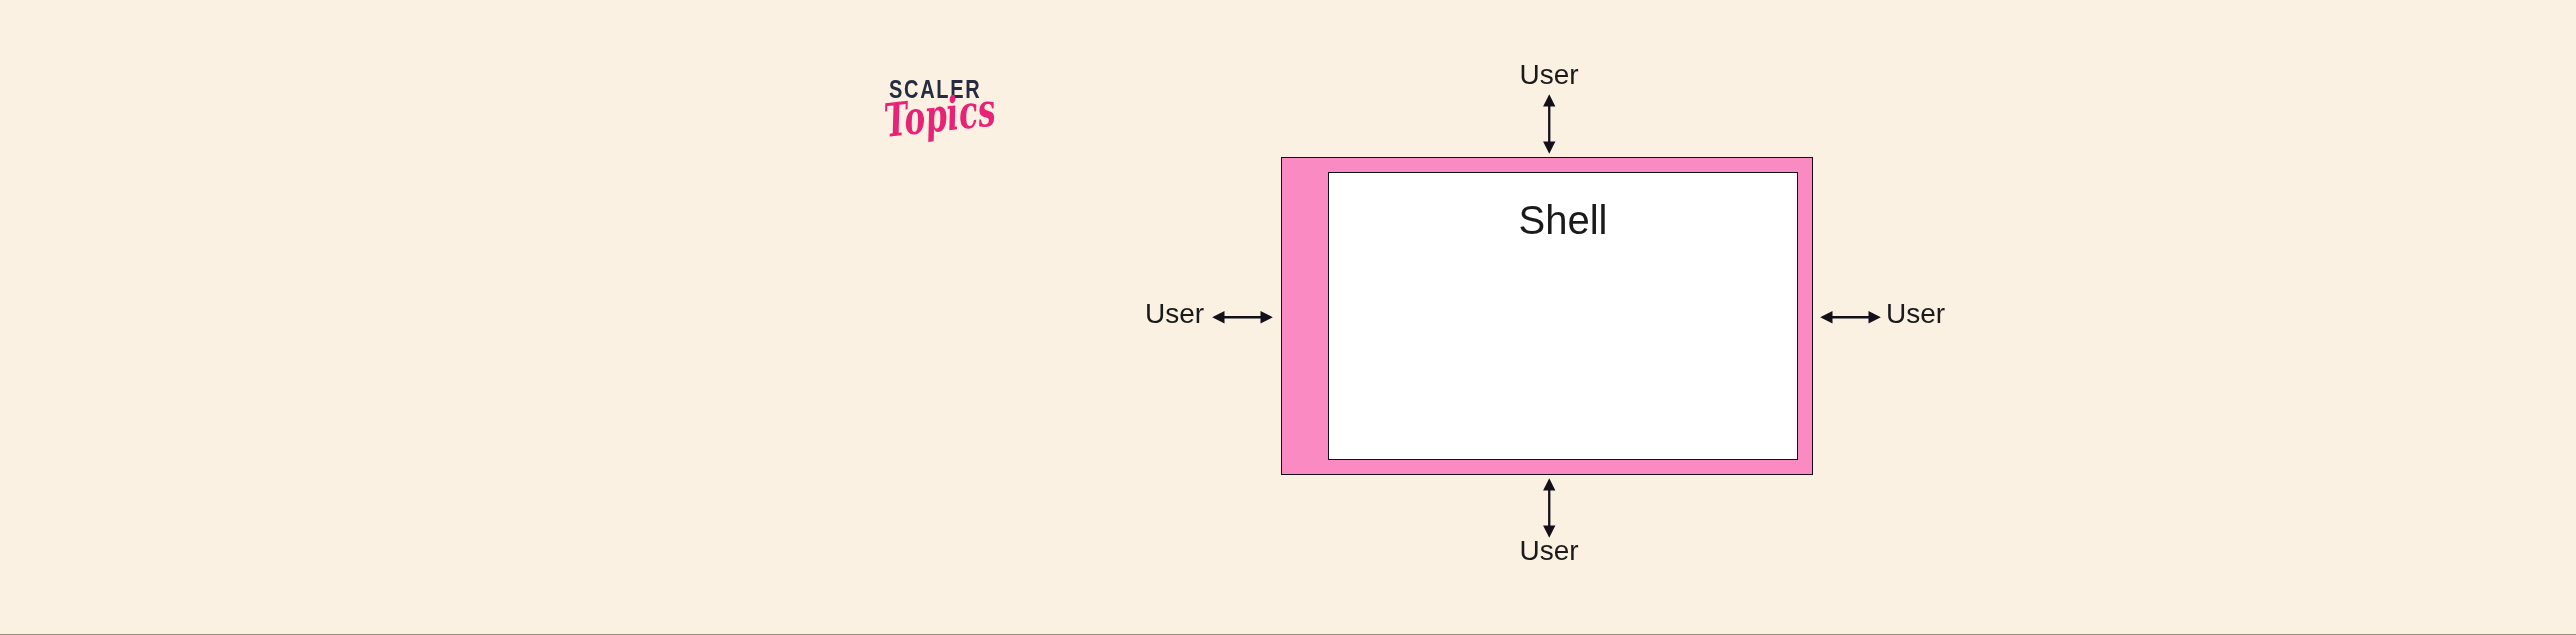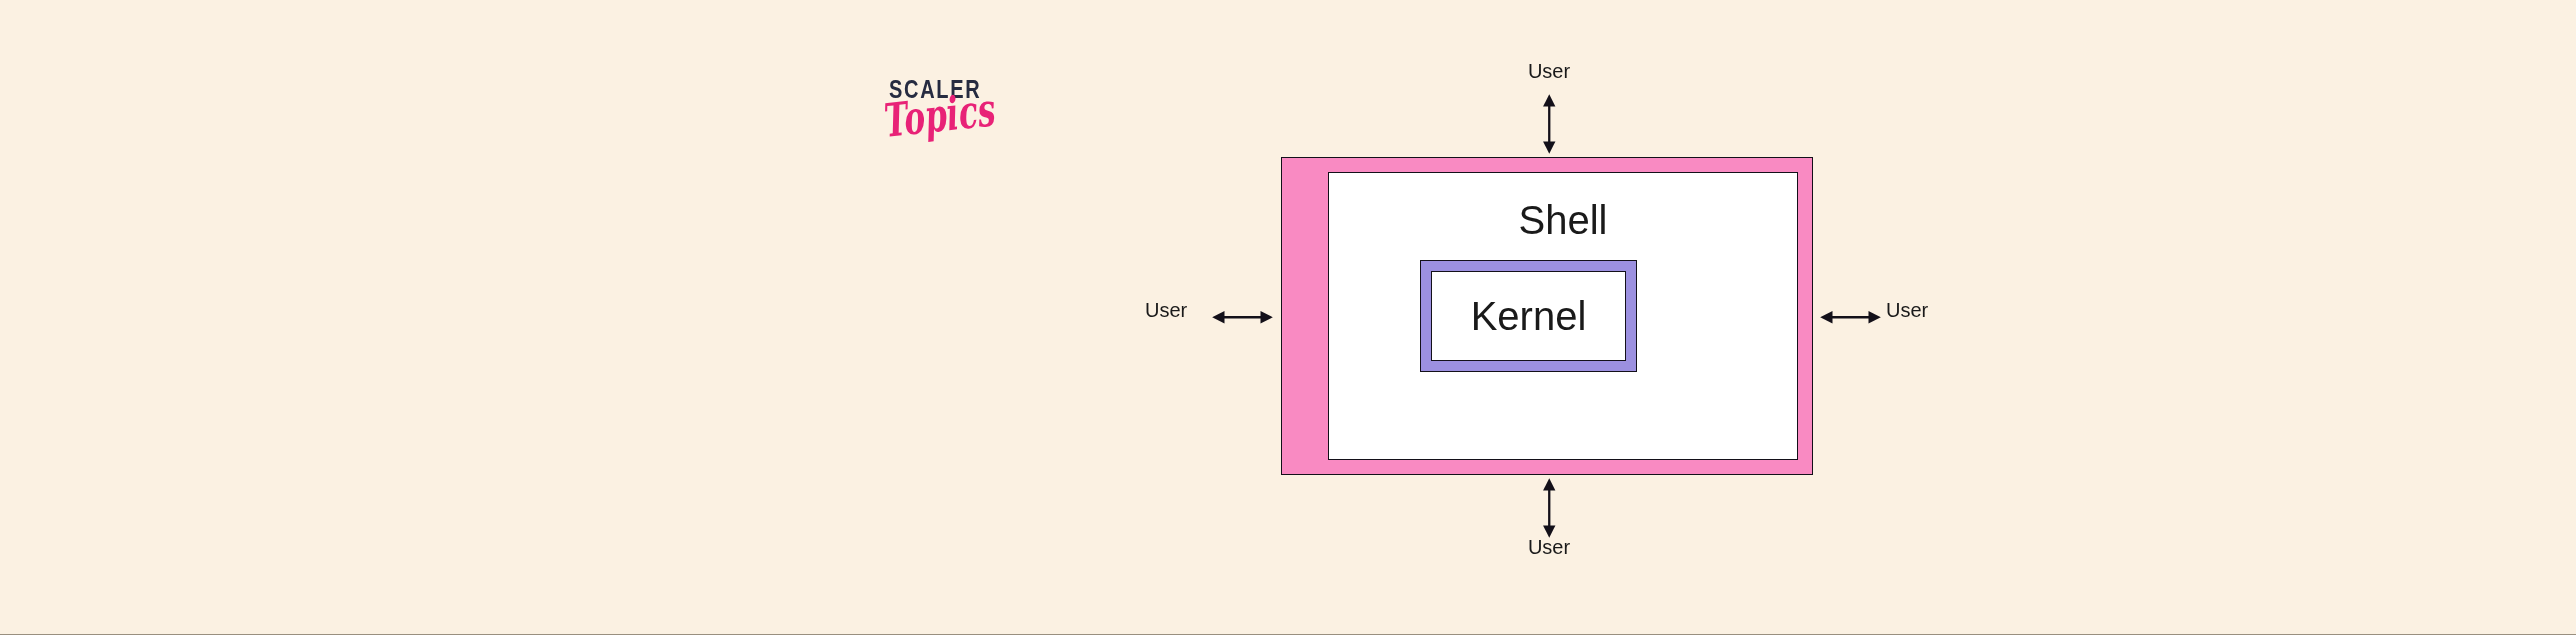--- a/index.html
+++ b/index.html
@@ -64,21 +64,21 @@
     position: absolute; left: 10.3px; top: 10.3px; right: 10.3px; bottom: 10.3px;
     background: #ffffff;
     border: 1.5px solid #131019;
     display: flex; align-items: center; justify-content: center;
   }
   .kernel-label { font-size: 40px; line-height: 1; color: #1a1a1a; }
 
   
   .user-label {
     position: absolute;
-    font-size: 20px; line-height: 1; color: #1a1a1a;
+    font-size: 28px; line-height: 1; color: #1a1a1a;
     white-space: nowrap;
   }
   .user-top    { left: 1549px; top: 61px;  transform: translateX(-50%); }
   .user-bottom { left: 1549px; top: 537px; transform: translateX(-50%); }
   .user-left   { left: 1145px; top: 300px; }
   .user-right  { left: 1886px; top: 300px; }
 
   
   .arrow { position: absolute; display: block; }
   .arrow-top    { left: 1540px; top: 94px; }
@@ -109,25 +109,20 @@
     <polygon points="18,0 30,24 6,24" fill="#131019"></polygon>
     <polygon points="18,116 30,92 6,92" fill="#131019"></polygon>
   </svg>
 
   <div class="shell-box">
     <div class="shell-inner">
       <div class="shell-label">Shell</div>
     </div>
   </div>
 
-  <div class="kernel-box">
-    <div class="kernel-inner">
-      <div class="kernel-label">Kernel</div>
-    </div>
-  </div>
 
   <div class="user-label user-left">User</div>
   <svg class="arrow arrow-left" width="61" height="18.5" viewBox="0 0 118 36" xmlns="http://www.w3.org/2000/svg">
     <line x1="16" y1="18" x2="102" y2="18" stroke-width="4.5" stroke="#131019"></line>
     <polygon points="0,18 24,6 24,30" fill="#131019"></polygon>
     <polygon points="118,18 94,6 94,30" fill="#131019"></polygon>
   </svg>
 
   <svg class="arrow arrow-right" width="61" height="18.5" viewBox="0 0 118 36" xmlns="http://www.w3.org/2000/svg">
     <line x1="16" y1="18" x2="102" y2="18" stroke-width="4.5" stroke="#131019"></line>

